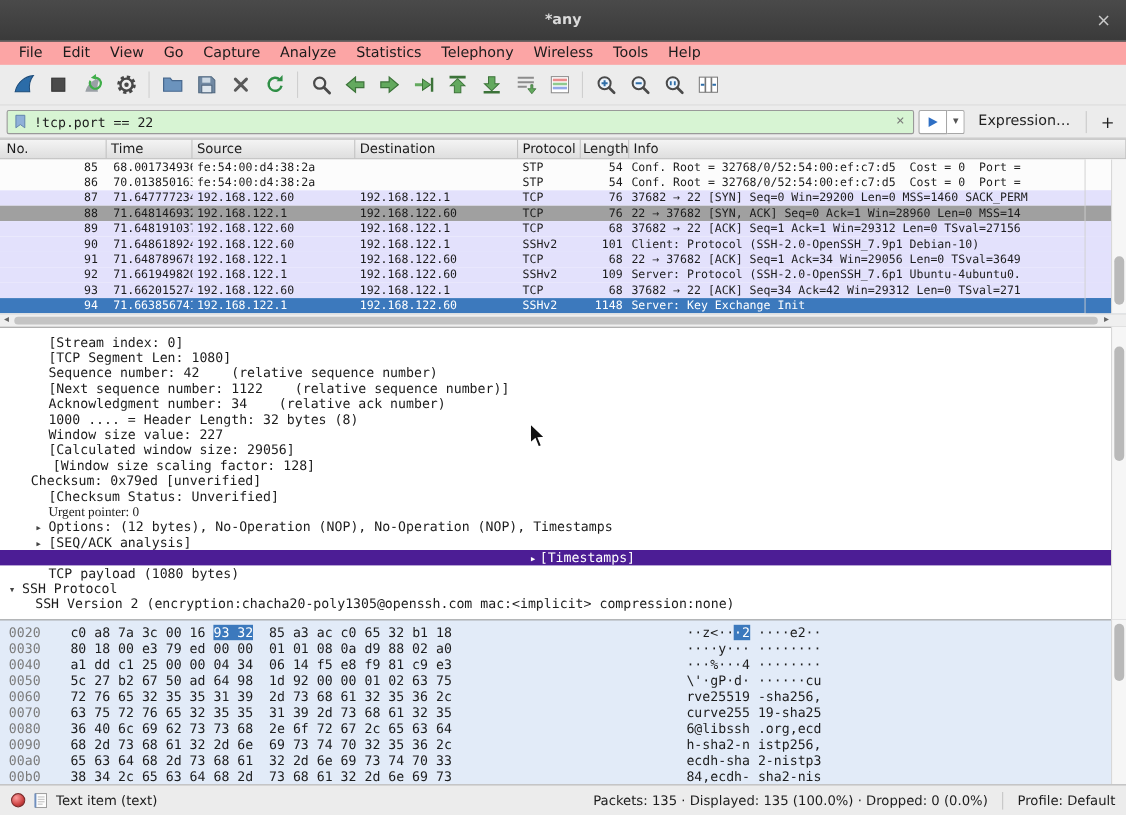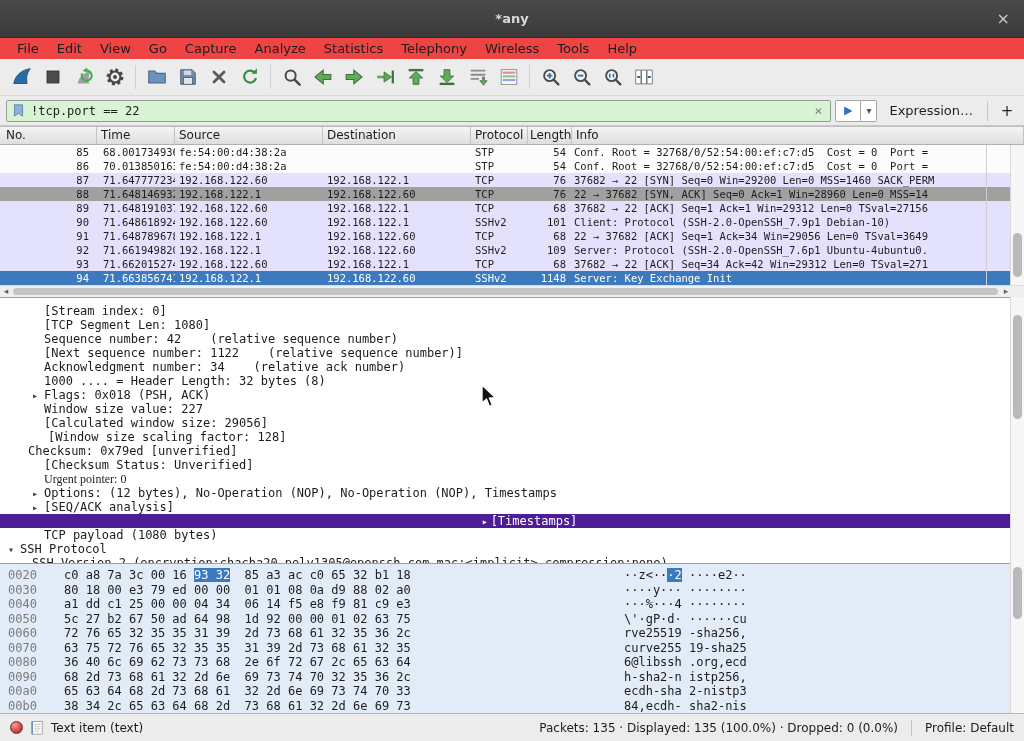--- a/index.html
+++ b/index.html
@@ -12,21 +12,21 @@
   .titlebar {
     position:absolute; top:0; left:0; right:0; height:38px;
     background:linear-gradient(#4a4a4a,#3a3a3a); border-bottom:1px solid #2b2b2b;
     display:flex; align-items:center; justify-content:center;
   }
   .titlebar .title { font-size:13px; font-weight:bold; color:#dadada; }
   .titlebar .close { position:absolute; right:14px; top:9px; font-size:16px; color:#c9c9c9; cursor:default; }
   
   .menubar {
     position:absolute; top:38px; left:0; right:0; height:21px;
-    display:flex; align-items:center; padding-left:8px; background:#ef4444; font-size:13px;
+    display:flex; align-items:center; padding-left:8px; background:#fca5a5; font-size:13px;
   }
   .menu-item { padding:0 9px; line-height:21px; }
   
   .toolbar {
     position:absolute; top:59px; left:0; right:0; height:37px;
     display:flex; align-items:center; padding-left:6px; background:#ececec;
     border-bottom:1px solid #d8d8d8;
   }
   .tbtn { width:31px; height:30px; display:flex; align-items:center; justify-content:center; border-radius:3px; }
   .tbtn svg { width:22px; height:22px; }
@@ -419,21 +419,20 @@
     <span class="harrow right">▸</span>
   </div>
 
   <div class="details">
       <div class="dline" style="padding-left: 32px;"><span class="darr"></span><span class="dtext">[Stream index: 0]</span></div>
       <div class="dline" style="padding-left: 32px;"><span class="darr"></span><span class="dtext">[TCP Segment Len: 1080]</span></div>
       <div class="dline" style="padding-left: 32px;"><span class="darr"></span><span class="dtext">Sequence number: 42    (relative sequence number)</span></div>
       <div class="dline" style="padding-left: 32px;"><span class="darr"></span><span class="dtext">[Next sequence number: 1122    (relative sequence number)]</span></div>
       <div class="dline" style="padding-left: 32px;"><span class="darr"></span><span class="dtext">Acknowledgment number: 34    (relative ack number)</span></div>
       <div class="dline" style="padding-left: 32px;"><span class="darr"></span><span class="dtext">1000 .... = Header Length: 32 bytes (8)</span></div>
-      <div class="dline" style="padding-left: 32px;"><span class="darr">▸</span><span class="dtext">Flags: 0x018 (PSH, ACK)</span></div>
       <div class="dline" style="padding-left: 32px;"><span class="darr"></span><span class="dtext">Window size value: 227</span></div>
       <div class="dline" style="padding-left: 32px;"><span class="darr"></span><span class="dtext">[Calculated window size: 29056]</span></div>
       <div class="dline" style="padding-left: 36px;"><span class="darr"></span><span class="dtext">[Window size scaling factor: 128]</span></div>
       <div class="dline" style="padding-left: 16px;"><span class="darr"></span><span class="dtext">Checksum: 0x79ed [unverified]</span></div>
       <div class="dline" style="padding-left: 32px;"><span class="darr"></span><span class="dtext">[Checksum Status: Unverified]</span></div>
       <div class="dline" style="padding-left: 32px; font-family: Liberation Serif, serif;"><span class="darr"></span><span class="dtext">Urgent pointer: 0</span></div>
       <div class="dline" style="padding-left: 32px;"><span class="darr">▸</span><span class="dtext">Options: (12 bytes), No-Operation (NOP), No-Operation (NOP), Timestamps</span></div>
       <div class="dline" style="padding-left: 32px;"><span class="darr">▸</span><span class="dtext">[SEQ/ACK analysis]</span></div>
       <div class="dline dsel" style="padding-left: 32px;"><span class="darr">▸</span><span class="dtext">[Timestamps]</span></div>
       <div class="dline" style="padding-left: 32px;"><span class="darr"></span><span class="dtext">TCP payload (1080 bytes)</span></div>

